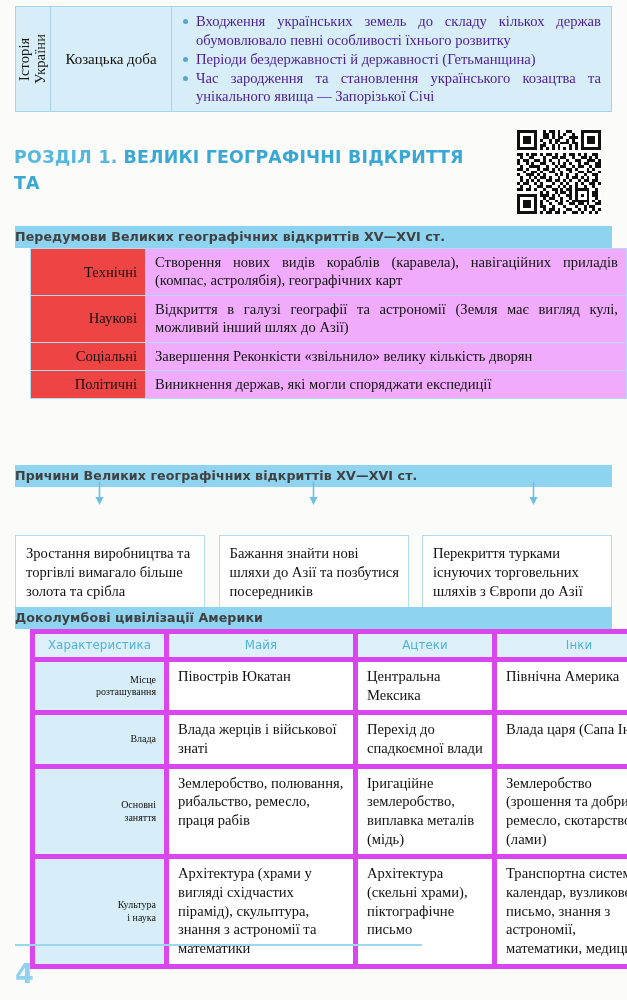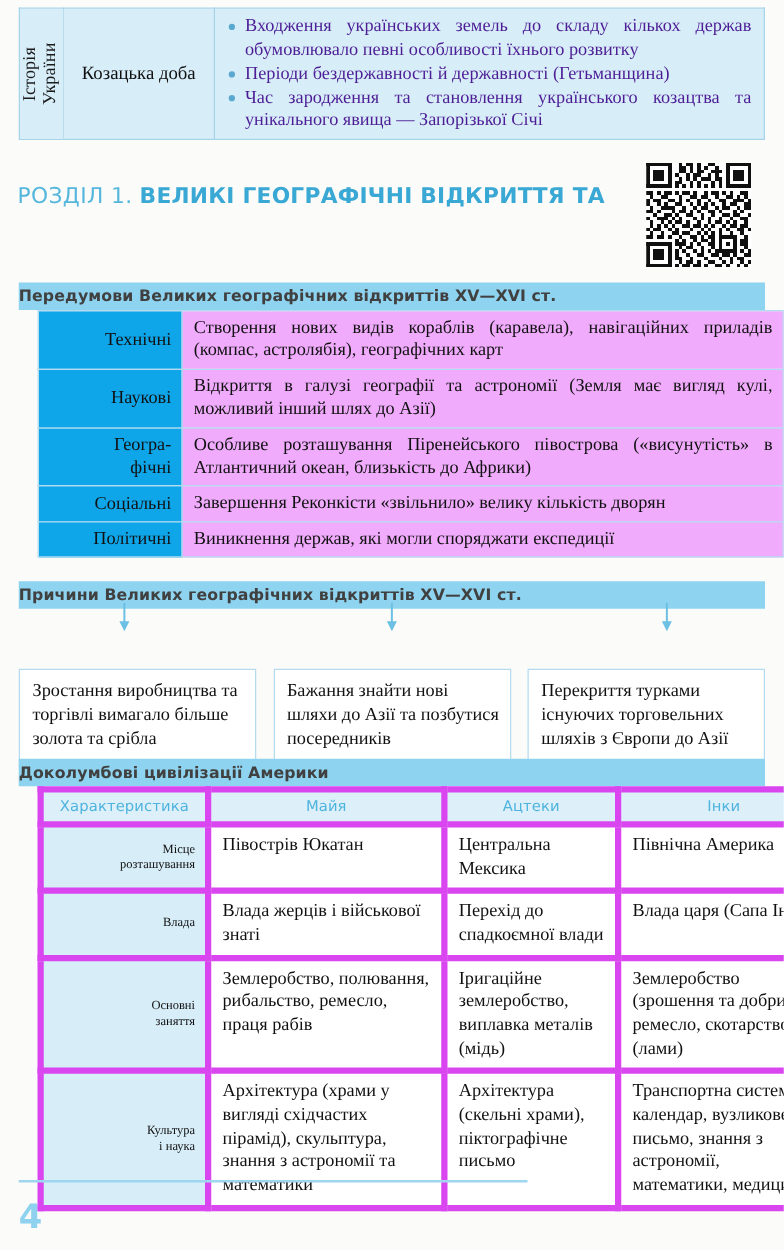--- a/index.html
+++ b/index.html
@@ -101,21 +101,21 @@
     left: 14px;
     top: 144px;
     width: 470px;
     font-family: "DejaVu Sans", "Liberation Sans", sans-serif;
     color: #3aa8d4;
     font-size: 17.4px;
     line-height: 1.5;
     letter-spacing: 0.2px;
   }
   .chapter .lead {
-    font-weight: normal;
+    font-weight: bold;
     color: #56b7dd;
     letter-spacing: 0.3px;
   }
   .chapter .strong { font-weight: bold; }
 
   
   .qr {
     position: absolute;
     left: 517px;
     top: 130px;
@@ -144,21 +144,21 @@
   
   .t1 { position: absolute; left: 15px; top: 248px; }
   .t1 td {
     border: 1px solid #b4dbef;
     font-size: 14.6px;
     line-height: 1.26;
     color: #111;
   }
   .t1 .lab {
     width: 102px;
-    background: #0ea5e9;
+    background: #ef4444;
     text-align: right;
     padding: 4px 8px 4px 4px;
     vertical-align: middle;
   }
   .t1 .val {
     background: #f0abfc;
     padding: 4px 8px 5px 9px;
     text-align: justify;
     text-justify: inter-word;
     vertical-align: middle;
@@ -533,25 +533,20 @@
   <tbody>
       <tr>
     <td class="lab">Технічні</td>
     <td class="val">Створення нових видів кораблів (каравела), навігаційних приладів (компас, астролябія), географічних карт</td>
   </tr>
   <tr>
     <td class="lab">Наукові</td>
     <td class="val">Відкриття в галузі географії та астрономії (Земля має вигляд кулі, можливий інший шлях до Азії)</td>
   </tr>
   <tr>
-    <td class="lab" style="white-space:pre-line;">Геогра-
-фічні</td>
-    <td class="val">Особливе розташування Піренейського півострова («висунутість» в Атлантичний океан, близькість до Африки)</td>
-  </tr>
-  <tr>
     <td class="lab">Соціальні</td>
     <td class="val">Завершення Реконкісти «звільнило» велику кількість дворян</td>
   </tr>
   <tr>
     <td class="lab">Політичні</td>
     <td class="val">Виникнення держав, які могли споряджати експедиції</td>
   </tr>
 </tbody>
   </table>
 

